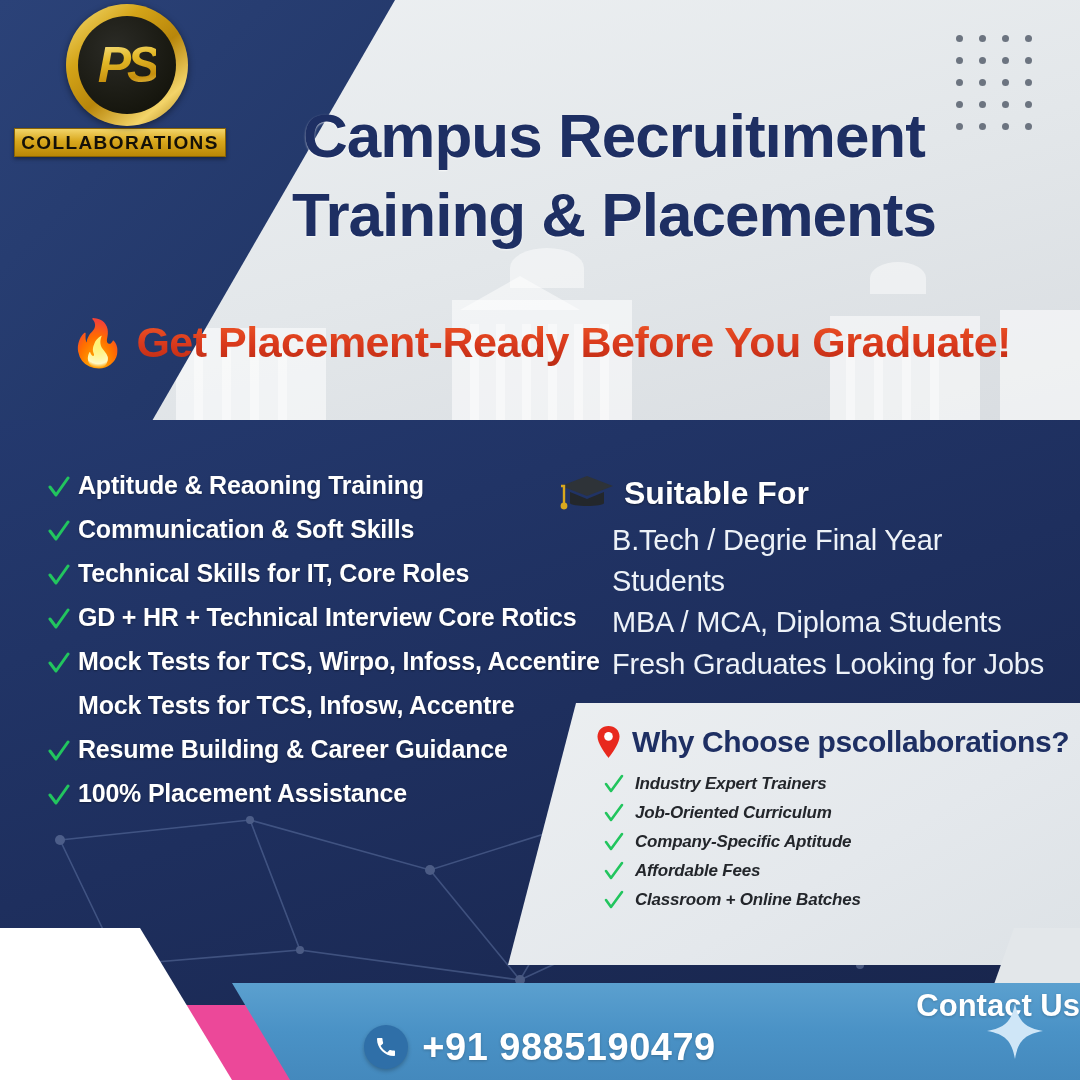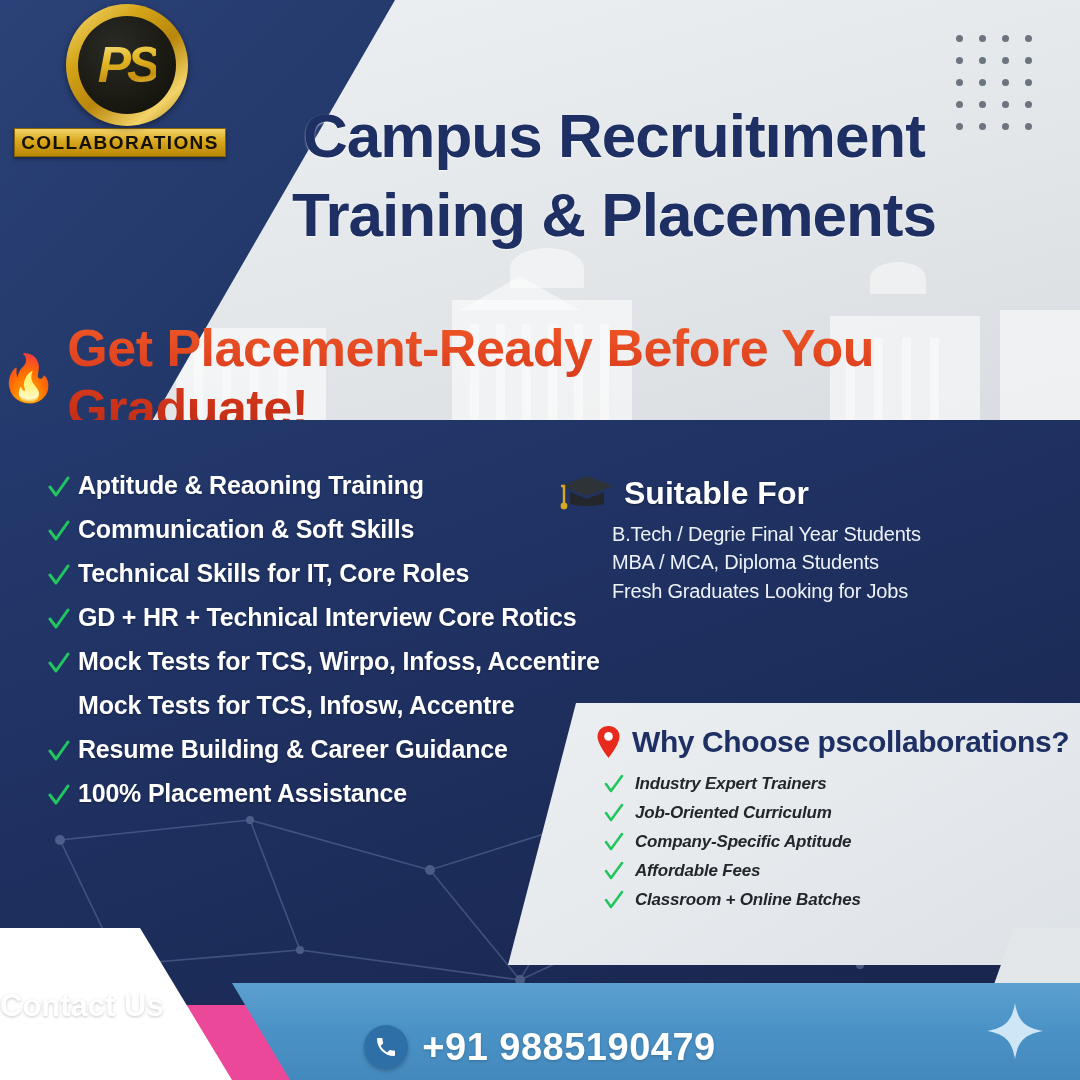--- a/index.html
+++ b/index.html
@@ -95,21 +95,21 @@
     letter-spacing:-1px; line-height:1.28; text-align:center;
     text-shadow:0 1px 2px rgba(255,255,255,.7);
   }
 
   .tagline-row {
     position:absolute; left:0; top:318px; width:1080px;
     display:flex; align-items:center; justify-content:center; gap:10px;
   }
   .fire-icon { font-size:46px; line-height:1; }
   .tagline {
-    font-size:52px; font-weight:bold; letter-spacing:-.5px;
+    font-size:43px; font-weight:bold; letter-spacing:-.5px;
     background:linear-gradient(180deg,#f05a28 0%,#d8381c 55%,#b92b13 100%);
     -webkit-background-clip:text; background-clip:text; color:transparent;
   }
 
   
   .body-navy {
     position:absolute; left:0; top:420px; width:1080px; height:585px;
     background:linear-gradient(160deg,#24396e 0%,#1e2f5e 50%,#18254c 100%);
     overflow:hidden;
   }
@@ -132,21 +132,21 @@
 
   
   .suitable { position:absolute; left:556px; top:472px; width:500px; }
   .suit-head { display:flex; align-items:center; gap:6px; margin-bottom:6px; }
   .cap-icon { flex:none; width:62px; height:42px; position:relative; top:-2px; }
   .suit-title {
     font-size:32px; font-weight:bold; color:#fff;
     text-shadow:0 1px 2px rgba(0,0,0,.4);
   }
   .suit-line {
-    font-size:20px; color:#edf2f8; line-height:1.42; letter-spacing:-.2px;
+    font-size:29px; color:#edf2f8; line-height:1.42; letter-spacing:-.2px;
     padding-left:56px;
   }
 
   
   .why-card {
     position:absolute; left:508px; top:703px; width:572px; height:262px;
     background:linear-gradient(150deg,#eceff1 0%,#e4e8ec 60%,#dde2e6 100%);
     clip-path:polygon(68px 0, 572px 0, 572px 262px, 0 262px);
   }
   .why-head {
@@ -175,21 +175,21 @@
     clip-path:polygon(54px 0, 120px 0, 120px 152px, 0 152px);
   }
 
   
   .footer {
     position:absolute; left:0; top:983px; width:1080px; height:97px;
     background:linear-gradient(180deg,#5ba0cf 0%,#4a92c6 50%,#4489bd 100%);
     clip-path:polygon(232px 0, 1080px 0, 1080px 97px, 290px 97px);
   }
   .contact-title {
-    position:absolute; left:0; top:988px; width:1080px; text-align:left;
+    position:absolute; left:0; top:988px; width:1080px; text-align:right;
     font-size:31px; font-weight:bold; color:#ffffff;
     text-shadow:0 1px 3px rgba(0,0,0,.22);
   }
   .phone-row {
     position:absolute; left:0; top:1025px; width:1080px;
     display:flex; align-items:center; justify-content:center; gap:14px;
   }
   .phone-badge {
     flex:none; width:44px; height:44px; border-radius:50%;
     background:#2f6fa8; display:flex; align-items:center; justify-content:center;

